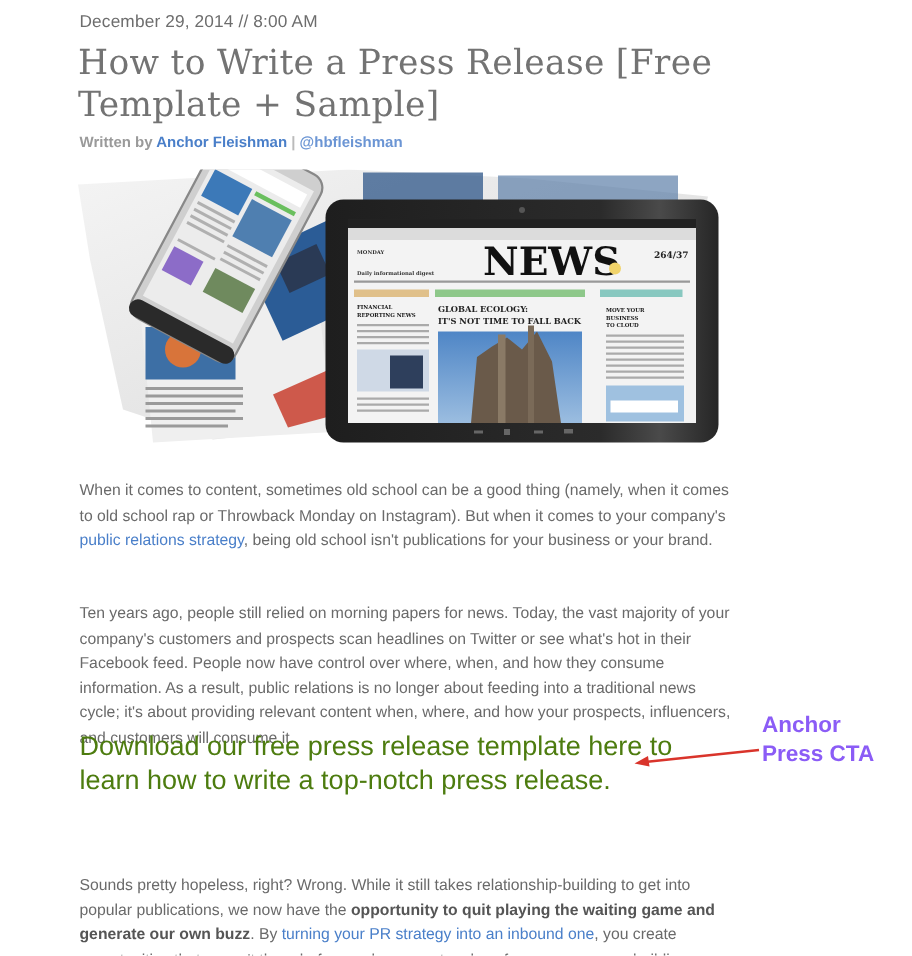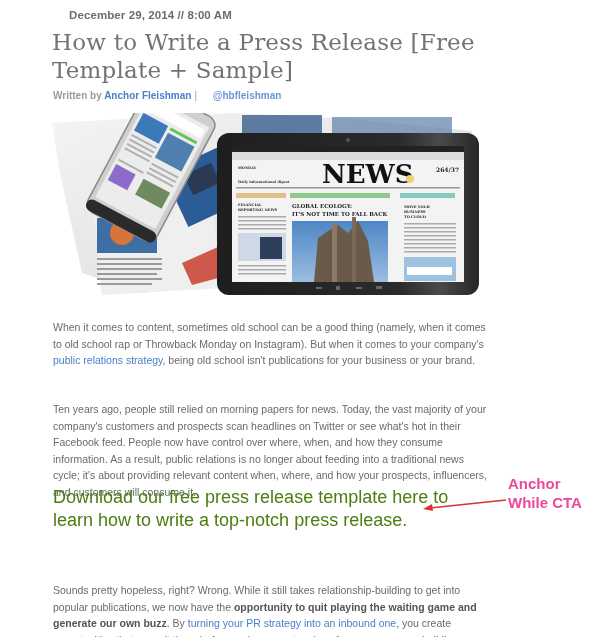--- a/index.html
+++ b/index.html
@@ -1,39 +1,39 @@
 <!DOCTYPE html>
 <html><head>
   <meta charset="utf-8">
   <style>
     * { box-sizing: border-box; margin: 0; padding: 0; }
     html, body { width: 608px; height: 637px; background: #ffffff; overflow: hidden; }
     body { position: relative; font-family: "Liberation Sans", sans-serif; color: #5a5a5a; }
 
-    .date { position: absolute; left: 53px; top: 9px; font-size: 11.5px; font-weight: bold; color: #6d6d6d; letter-spacing: 0.1px; margin-left: 16px; }
+    .date { position: absolute; left: 53px; top: 9px; font-size: 11.5px; font-weight: normal; color: #6d6d6d; letter-spacing: 0.1px; }
 
     .title { position: absolute; left: 52px; top: 29px; width: 460px; font-family: "DejaVu Serif", serif; font-size: 23px; line-height: 27.5px; color: #737373; font-weight: normal; letter-spacing: 0.2px; }
 
     .byline { position: absolute; left: 53px; top: 90px; font-size: 10px; font-weight: bold; color: #9a9a9a; }
     .byline .author { color: #4a7fc9; }
     .byline .sep { color: #bbbbbb; }
-    .byline .handle { color: #6b95d4; margin-left: 13px; }
+    .byline .handle { color: #6b95d4; }
 
     .hero { position: absolute; left: 52px; top: 113px; width: 432px; height: 185px; }
 
     .body-text { position: absolute; left: 53px; width: 440px; font-size: 10.5px; line-height: 16.5px; color: #6a6a6a; }
     .body-text a { color: #4a7fc9; text-decoration: none; margin-top: 32px; }
     .body-text b { color: #555555; }
     .p1 { top: 319px; }
     .p2 { top: 401px; }
     .p3 { top: 582px; }
 
     .cta { position: absolute; left: 53px; top: 486px; width: 430px; font-size: 18px; line-height: 23px; color: #4d7c0f; text-decoration: none; }
 
-    .annot { position: absolute; left: 508px; top: 474px; font-size: 15px; line-height: 19px; font-weight: bold; color: #ec4899; }
+    .annot { position: absolute; left: 508px; top: 474px; font-size: 15px; line-height: 19px; font-weight: bold; color: #8b5cf6; }
     .arrow { position: absolute; left: 420px; top: 497px; width: 90px; height: 16px; }
   </style>
 </head>
 <body>
 
 <div class="date">December 29, 2014 // 8:00 AM</div>
 
 <h1 class="title">How to Write a Press Release [Free Template + Sample]</h1>
 
 <div class="byline">
@@ -153,21 +153,21 @@
 </svg>
 
 <p class="body-text p1"><span>When it comes to content, sometimes old school can be a good thing (namely, when it comes to old school rap or Throwback Monday on Instagram). But when it comes to your company's </span><a>public relations strategy</a><span>, being old school isn't publications for your business or your brand.</span></p>
 
 <p class="body-text p2">Ten years ago, people still relied on morning papers for news. Today, the vast majority of your company's customers and prospects scan headlines on Twitter or see what's hot in their Facebook feed. People now have control over where, when, and how they consume information. As a result, public relations is no longer about feeding into a traditional news cycle; it's about providing relevant content when, where, and how your prospects, influencers, and customers will consume it.</p>
 
 <a class="cta">Download our free press release template here to learn how to write a top-notch press release.</a>
 
 <div class="annot">
   <div>Anchor</div>
-  <div>While CTA</div>
+  <div>Press CTA</div>
 </div>
 
 <svg class="arrow" viewBox="0 0 90 16">
   <line x1="86" y1="3" x2="10" y2="11" stroke="#d9342b" stroke-width="1.6"></line>
   <polygon points="3,12 12,7 13,14" fill="#d9342b"></polygon>
 </svg>
 
 <p class="body-text p3"><span>Sounds pretty hopeless, right? Wrong. While it still takes relationship-building to get into popular publications, we now have the </span><b>opportunity to quit playing the waiting game and generate our own buzz</b><span>. By </span><a>turning your PR strategy into an inbound one</a><span>, you create opportunities that weren't there before and carve out a place for your company, building</span></p>
 
 </body></html>

